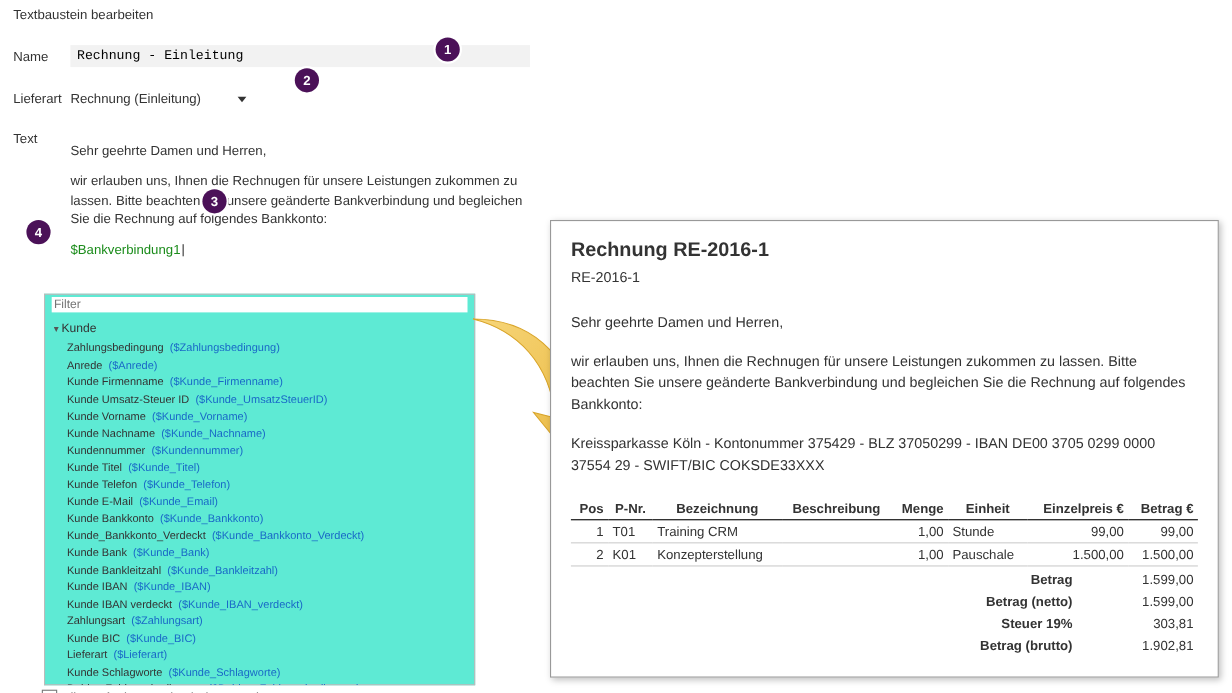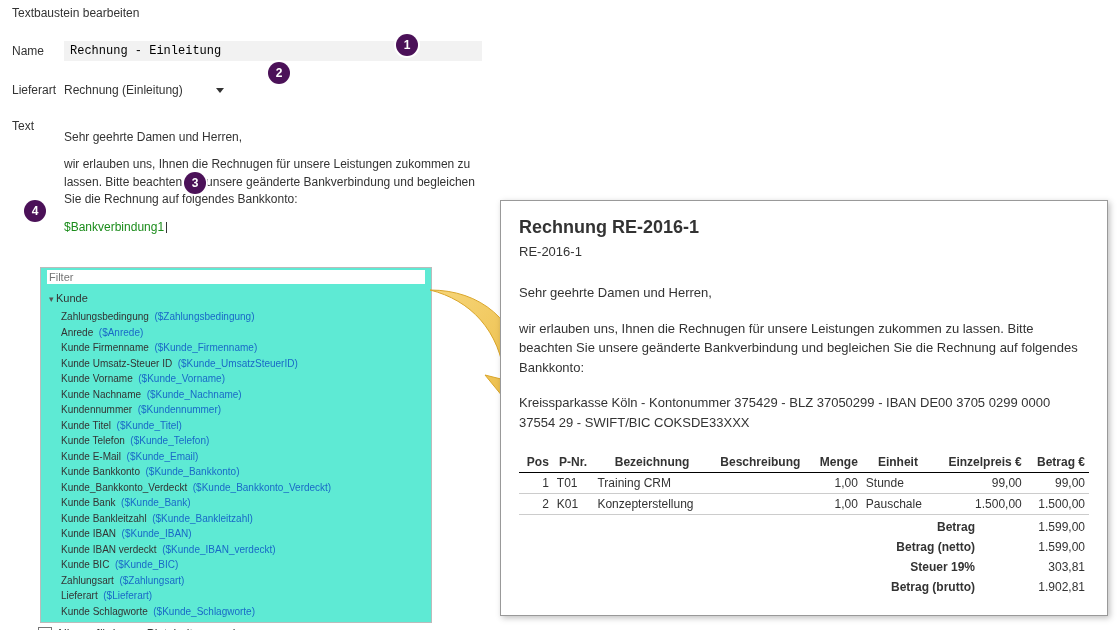--- a/index.html
+++ b/index.html
@@ -92,22 +92,22 @@
             <div class="item">Kundennummer &nbsp;<span class="ph">($Kundennummer)</span></div>
             <div class="item">Kunde Titel &nbsp;<span class="ph">($Kunde_Titel)</span></div>
             <div class="item">Kunde Telefon &nbsp;<span class="ph">($Kunde_Telefon)</span></div>
             <div class="item">Kunde E-Mail &nbsp;<span class="ph">($Kunde_Email)</span></div>
             <div class="item">Kunde Bankkonto &nbsp;<span class="ph">($Kunde_Bankkonto)</span></div>
             <div class="item">Kunde_Bankkonto_Verdeckt &nbsp;<span class="ph">($Kunde_Bankkonto_Verdeckt)</span></div>
             <div class="item">Kunde Bank &nbsp;<span class="ph">($Kunde_Bank)</span></div>
             <div class="item">Kunde Bankleitzahl &nbsp;<span class="ph">($Kunde_Bankleitzahl)</span></div>
             <div class="item">Kunde IBAN &nbsp;<span class="ph">($Kunde_IBAN)</span></div>
             <div class="item">Kunde IBAN verdeckt &nbsp;<span class="ph">($Kunde_IBAN_verdeckt)</span></div>
+            <div class="item">Zahlungsart &nbsp;<span class="ph">($Zahlungsart)</span></div>
             <div class="item">Kunde BIC &nbsp;<span class="ph">($Kunde_BIC)</span></div>
-            <div class="item">Zahlungsart &nbsp;<span class="ph">($Zahlungsart)</span></div>
             <div class="item">Lieferart &nbsp;<span class="ph">($Lieferart)</span></div>
             <div class="item">Kunde Schlagworte &nbsp;<span class="ph">($Kunde_Schlagworte)</span></div>
             <div class="item">Debitor Zahlungsbedingung &nbsp;<span class="ph">($Debitor_Zahlungsbedingung)</span></div>
           </div>
       </div>
     </div>
 
     <div class="cb-row">
       <span class="cb">✓</span>
       <span>Alle verfügbaren Platzhalter anzeigen</span>

